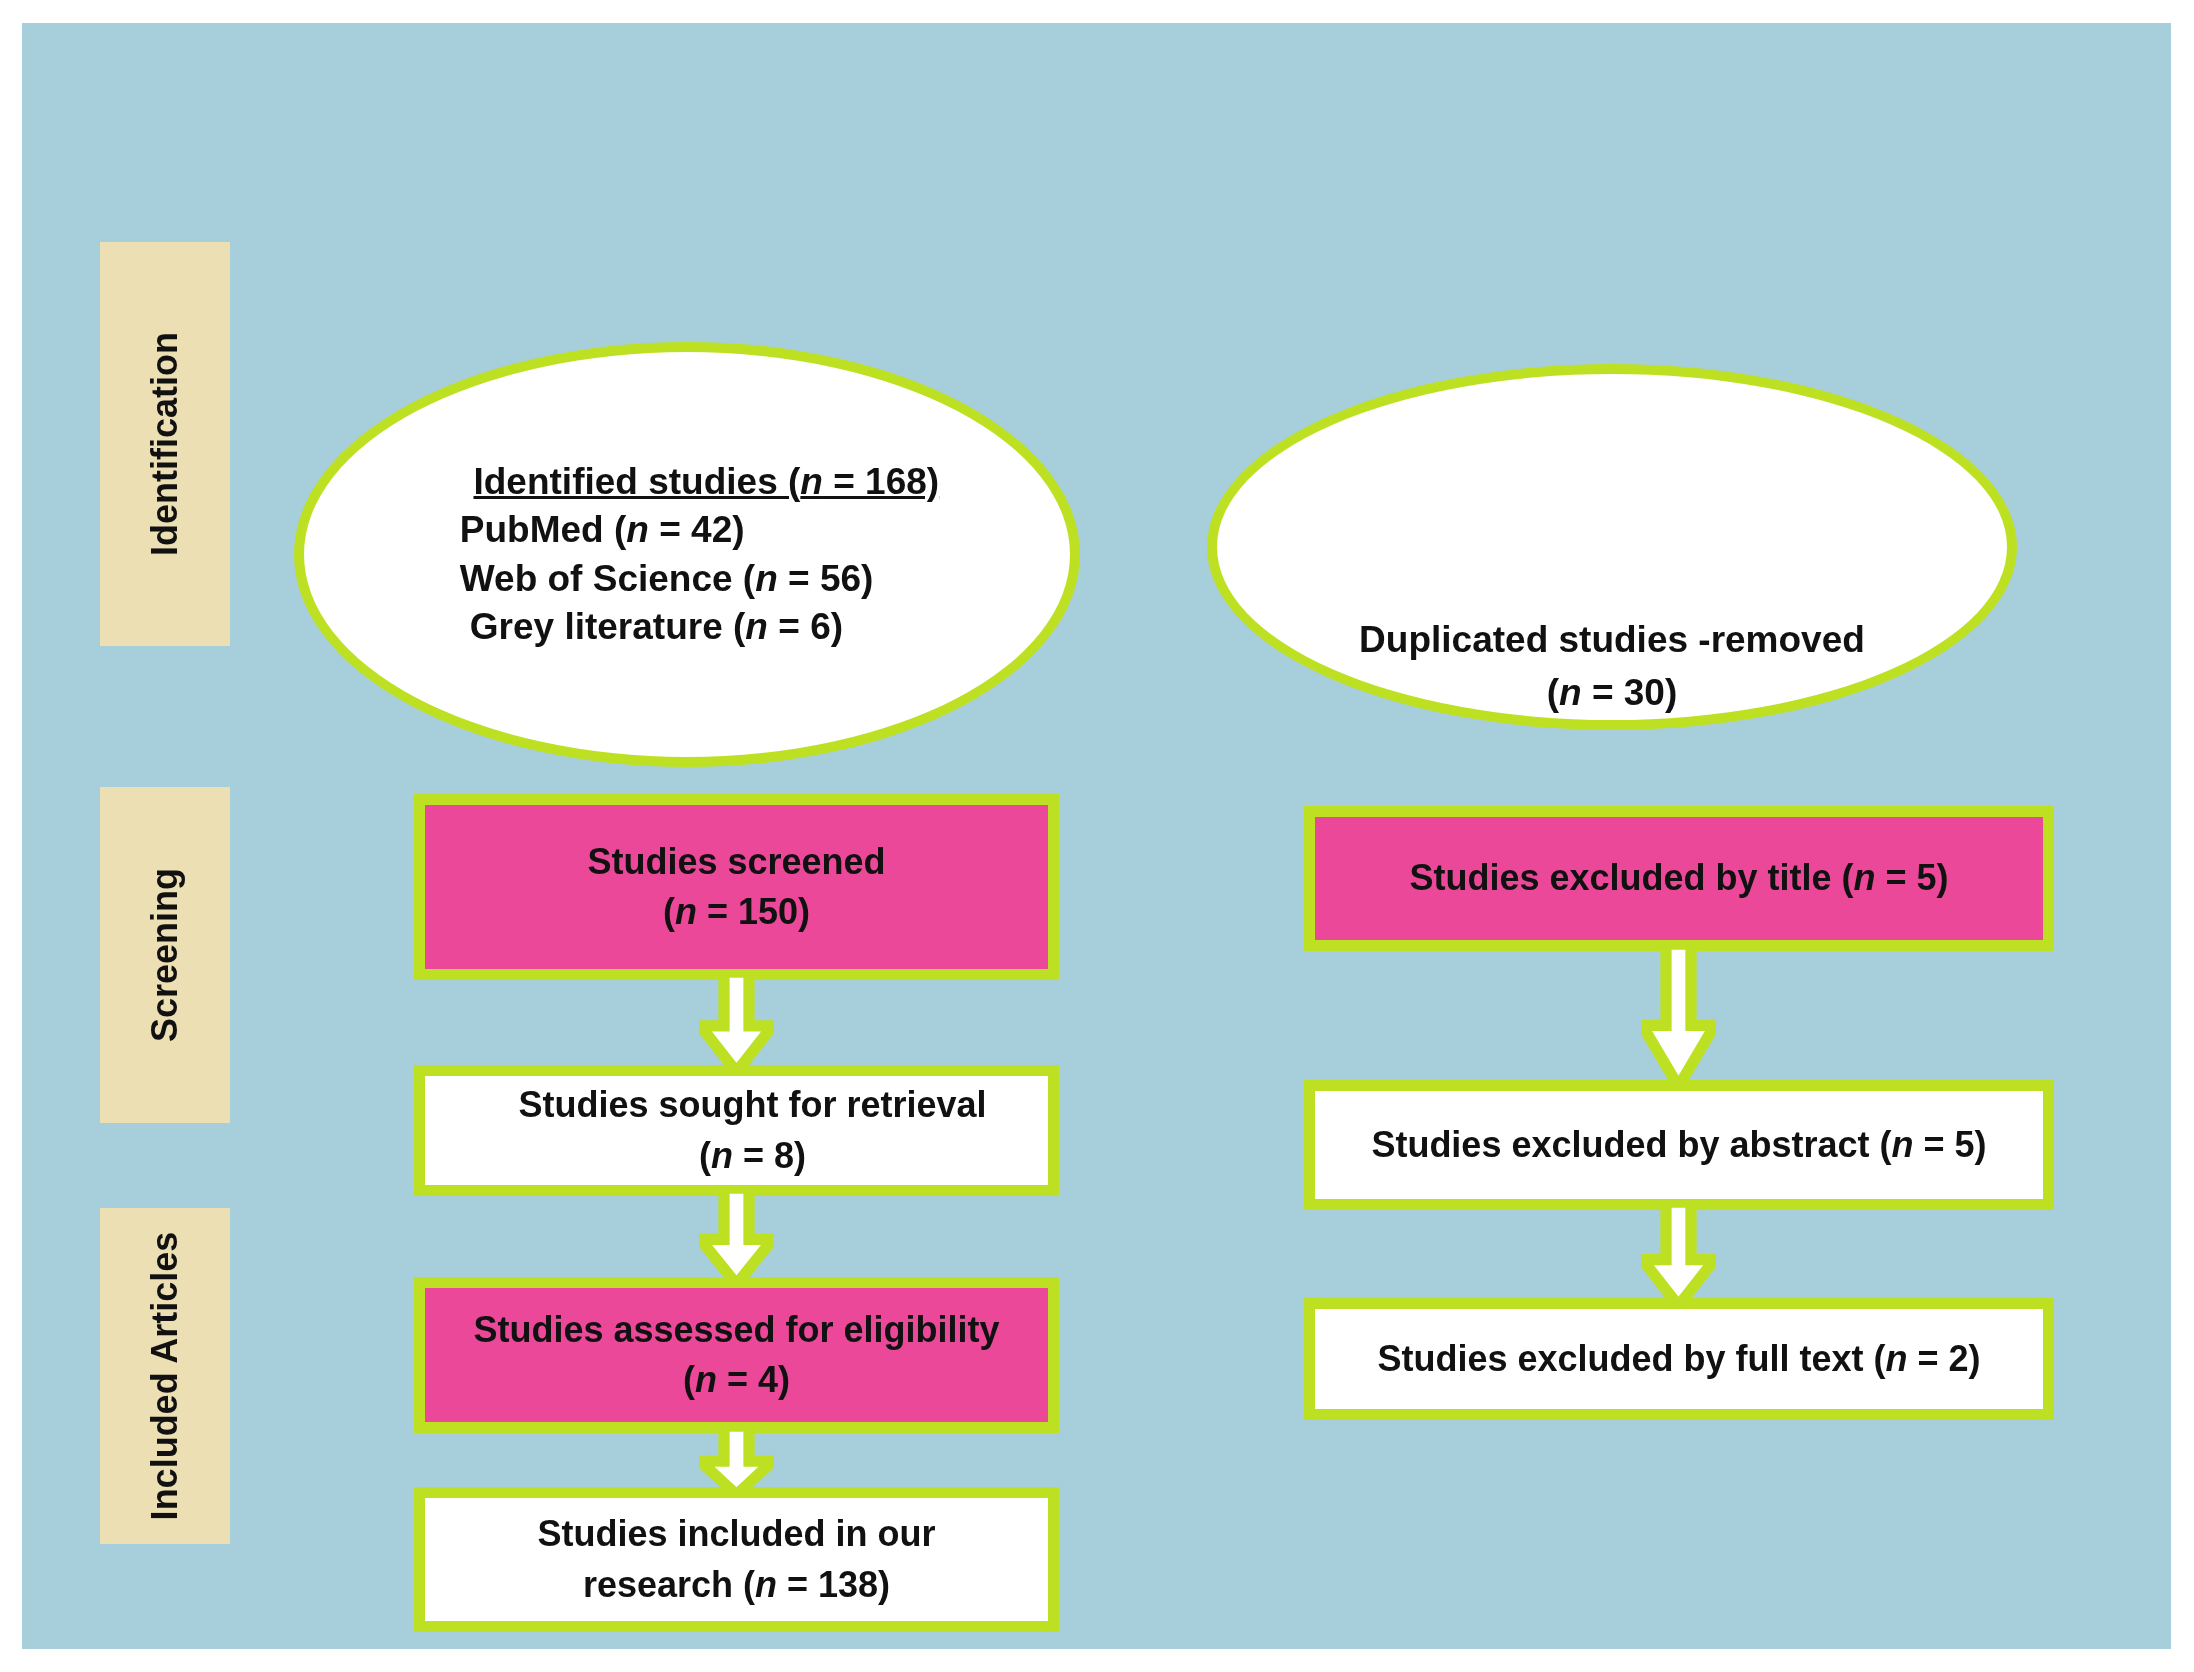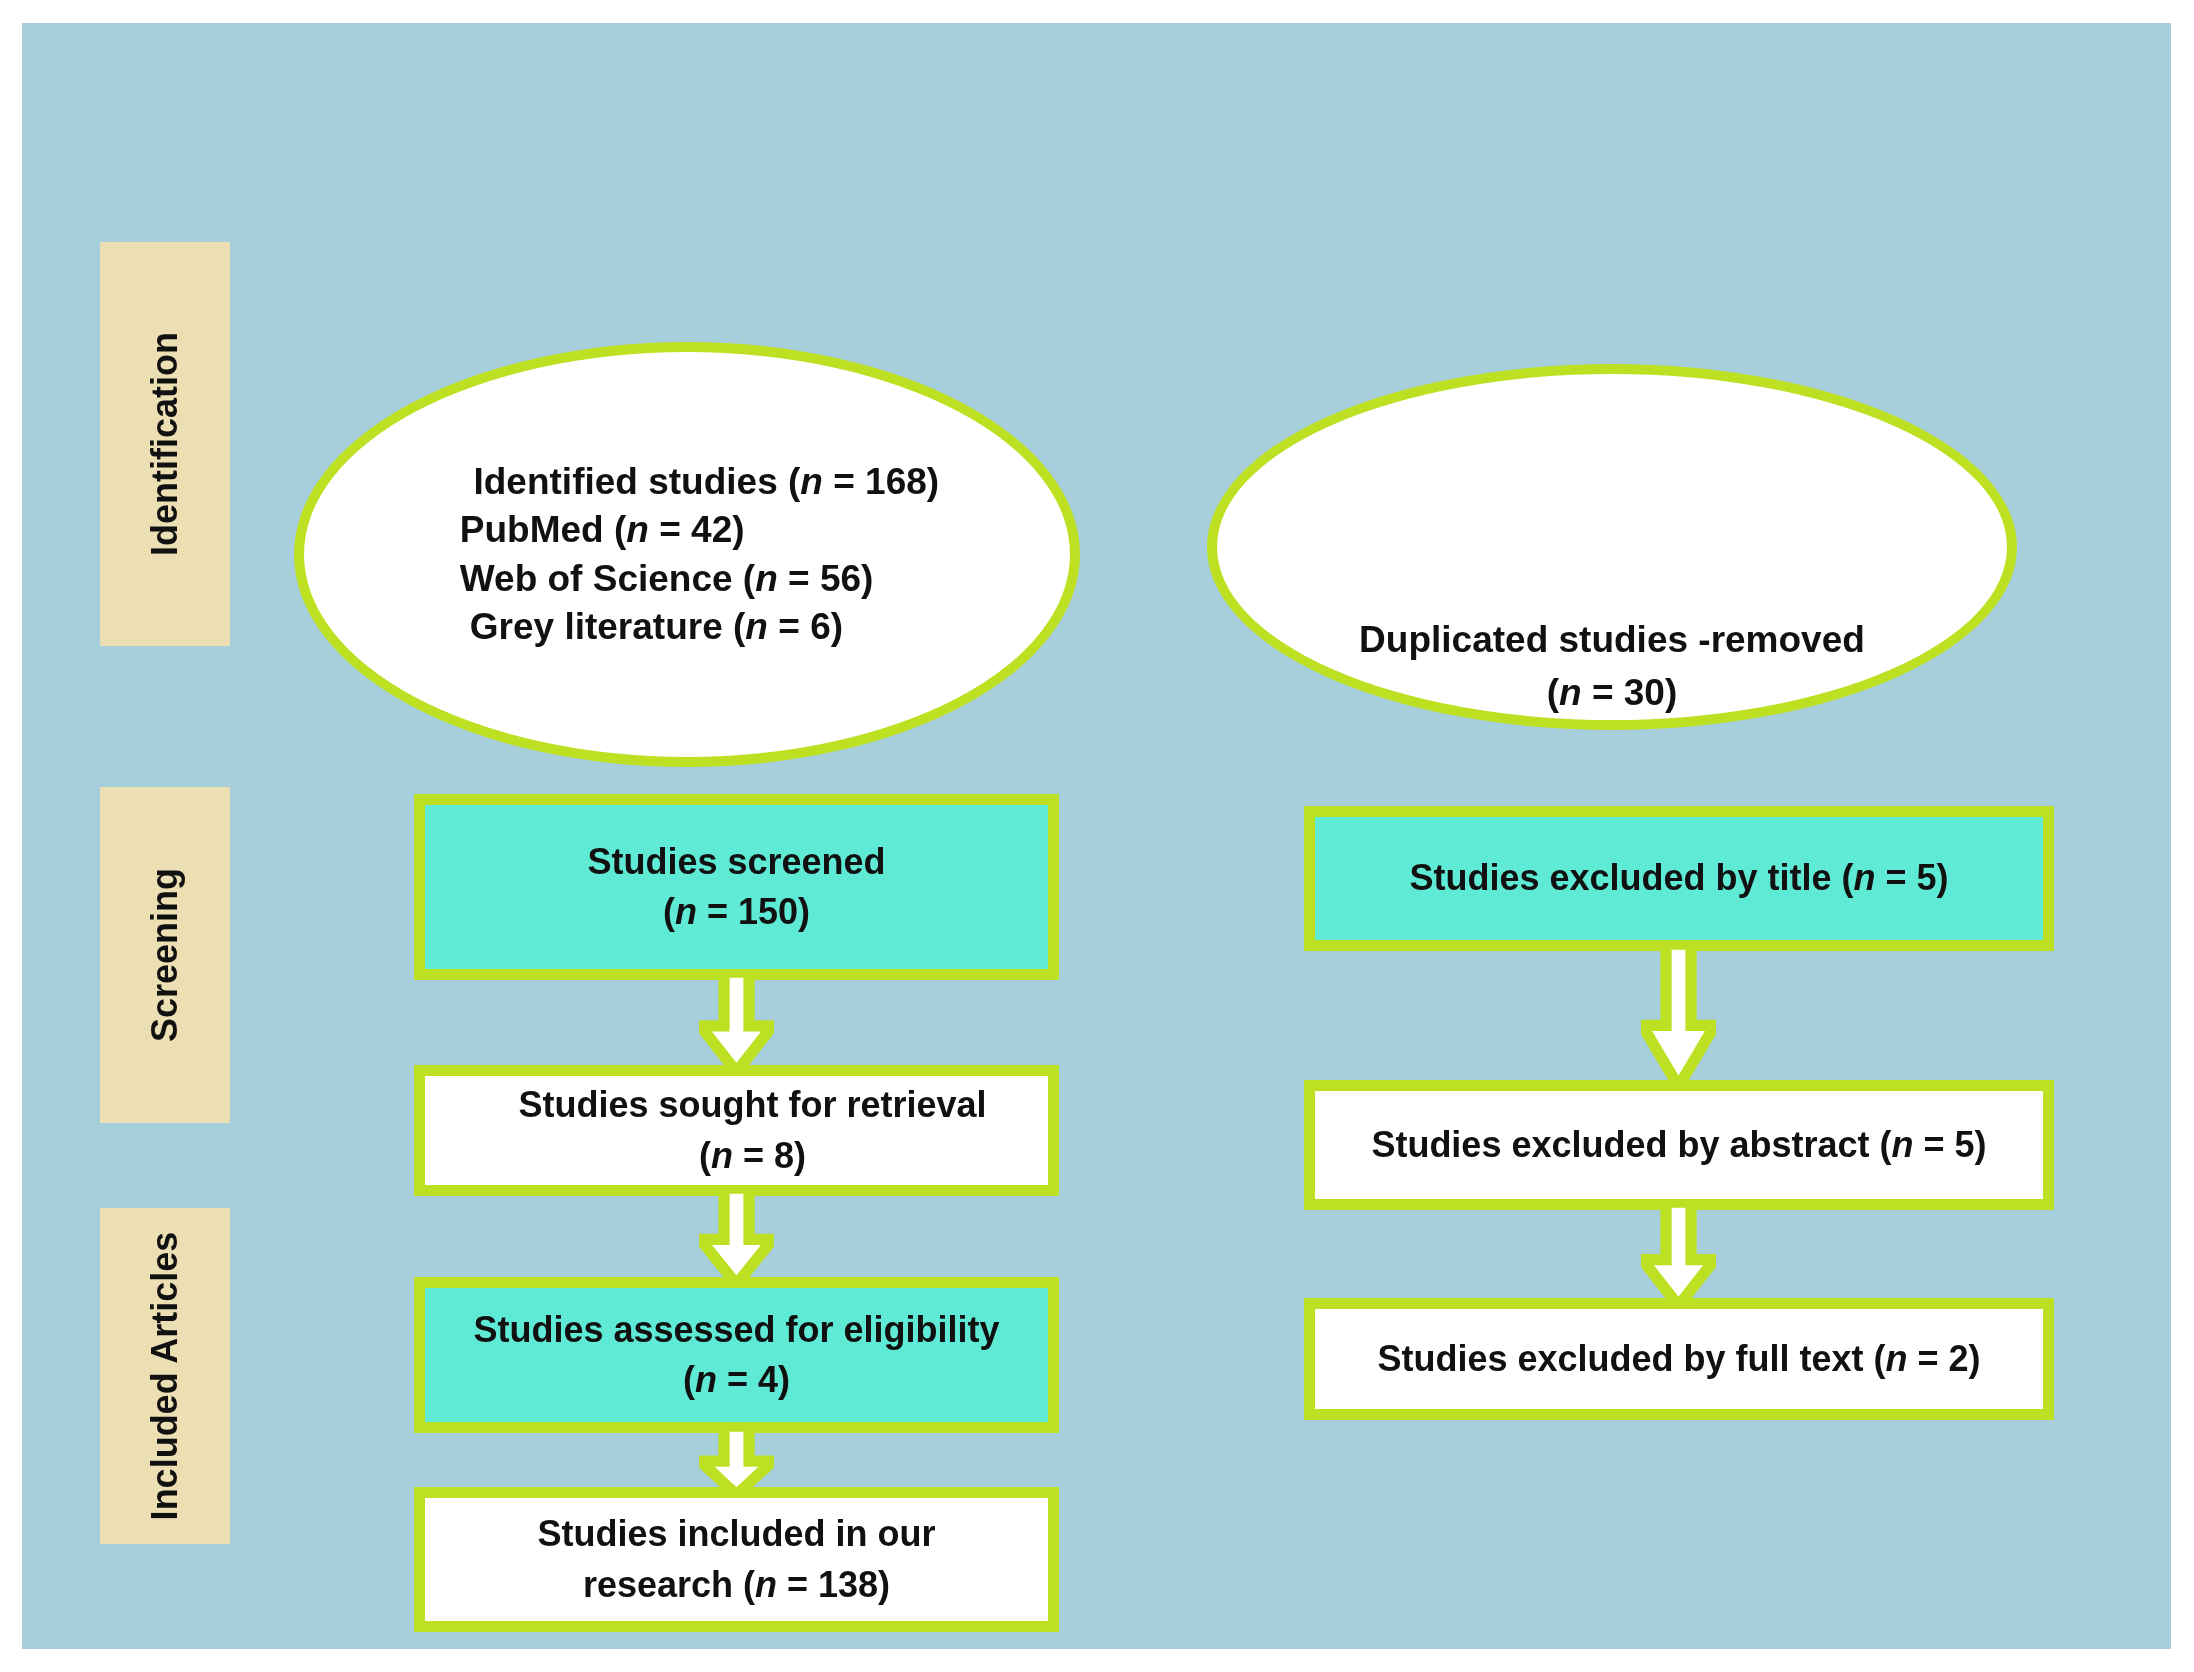--- a/index.html
+++ b/index.html
@@ -27,28 +27,28 @@
   .ellipse{position:absolute;border-radius:50%;background:#ffffff;
            border:10.6px solid #bde122;box-sizing:border-box;
            display:flex;align-items:center;justify-content:center;}
   #ellipse-identified{left:272px;top:319px;width:786px;height:425px;}
   #ellipse-duplicated{left:1185px;top:341px;width:810px;height:366px;align-items:flex-end;}
 
   .ellipse-lines{font-size:37px;font-weight:bold;color:#111;line-height:1.30;}
   #ellipse-identified .ellipse-lines{text-align:left;padding-left:25px;}
   #ellipse-duplicated .ellipse-lines{text-align:center;line-height:1.45;}
   .ln{white-space:nowrap;}
-  #ln-identified{text-indent:13.7px;}
+  #ln-identified{text-indent:13.7px;text-decoration:underline;}
   #ln-grey{text-indent:10px;}
 
   
   .box{position:absolute;box-sizing:border-box;border:11.2px solid #bde122;
        display:flex;align-items:center;justify-content:center;text-align:center;}
   .box .box-text{font-size:36px;font-weight:bold;color:#111;line-height:1.40;padding:0 13.7px;}
-  .fill-tan{background:#5eead4;}
+  .fill-tan{background:#ec4899;}
   .fill-white{background:#ffffff;}
 
   
   #box-screened{left:392px;top:771px;width:645px;height:186px;}
   #box-sought{left:392px;top:1042px;width:645px;height:131px;padding-left:32px;}
   #box-eligibility{left:392px;top:1254px;width:645px;height:156px;}
   #box-included{left:392px;top:1464px;width:645px;height:145px;}
 
   
   #box-excl-title{left:1282px;top:783px;width:750px;height:145px;}

